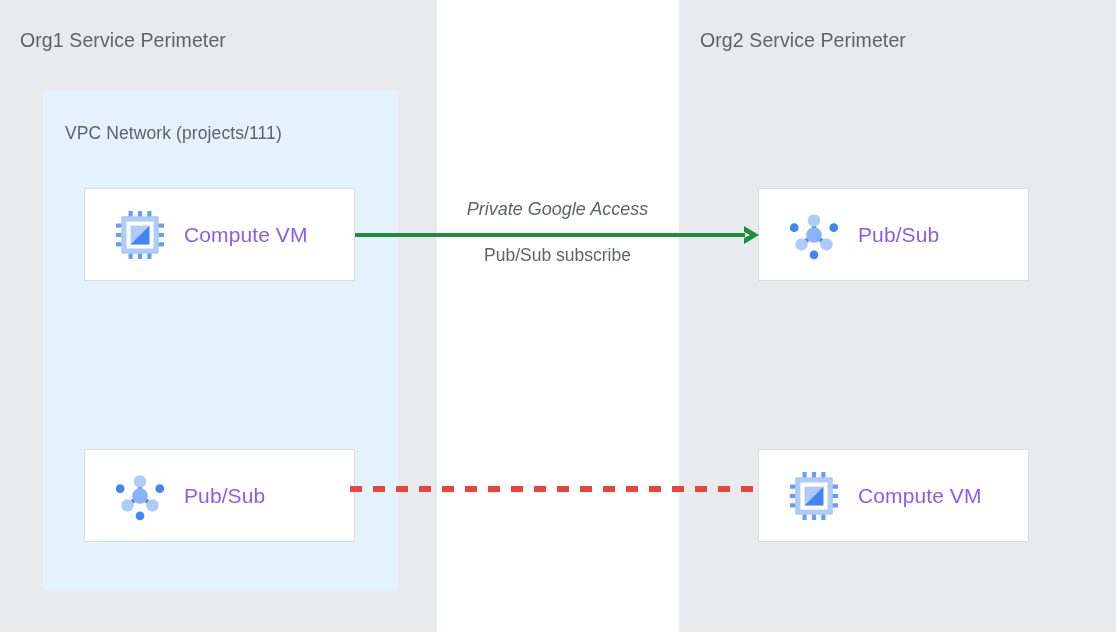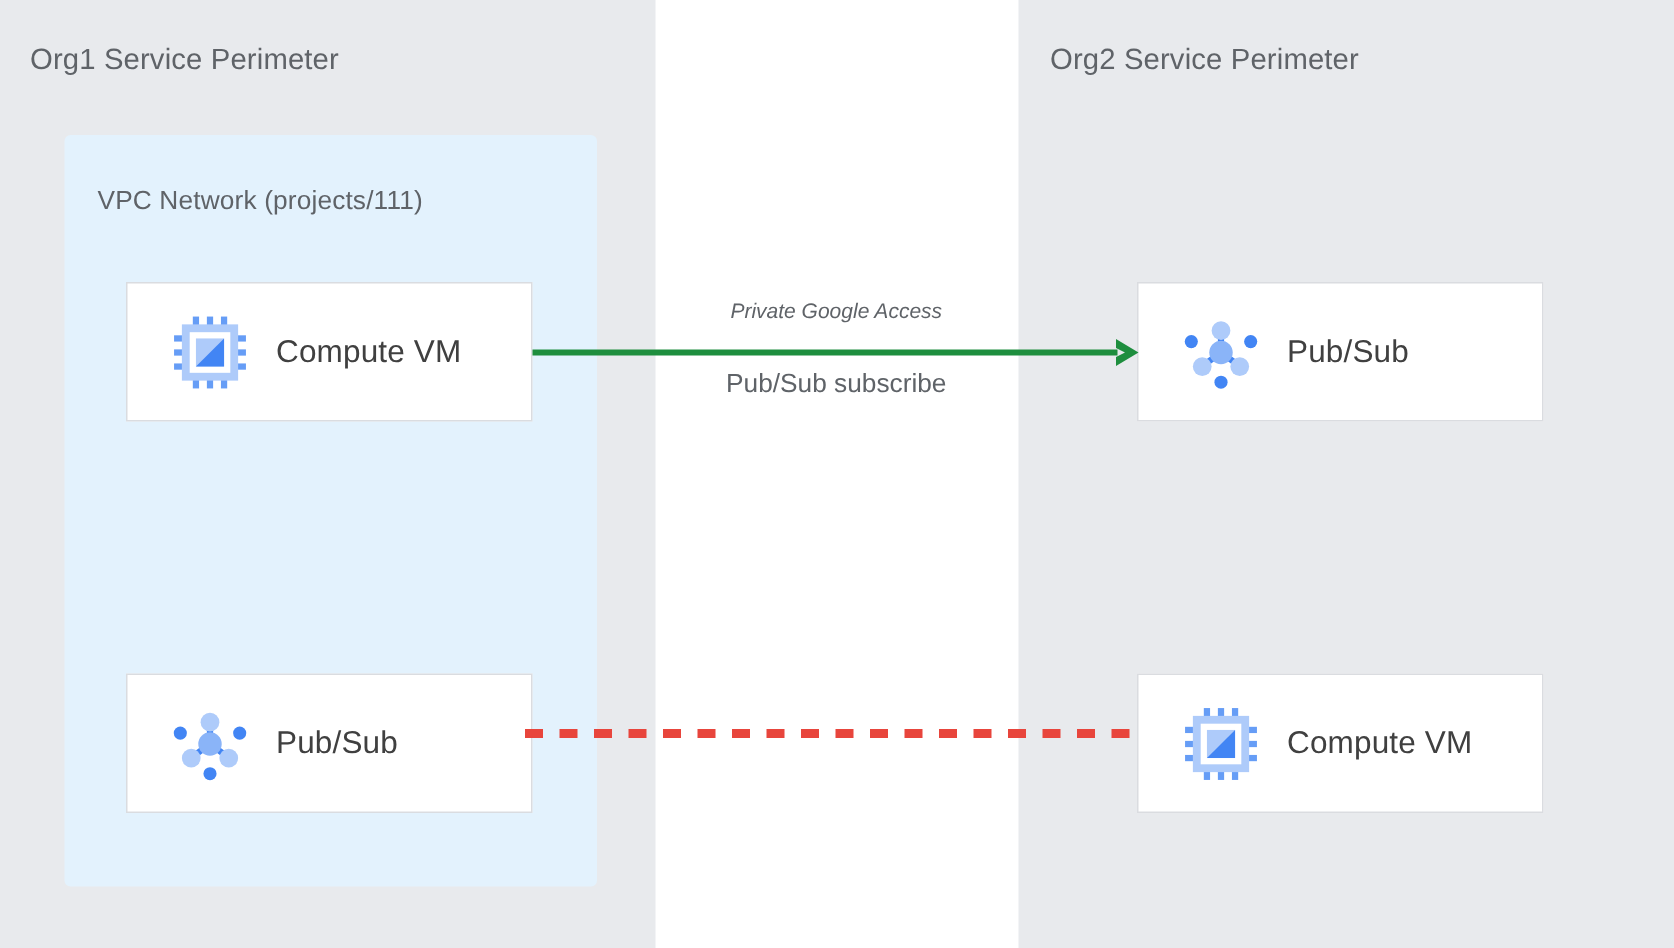--- a/index.html
+++ b/index.html
@@ -78,21 +78,21 @@
   .card-icon {
     width: 50px;
     height: 50px;
     margin-left: 30px;
     flex: 0 0 auto;
     display: block;
   }
   .card-label {
     margin-left: 19px;
     font-size: 21px;
-    color: #404040;
+    color: #8b5cf6;
     letter-spacing: 0.1px;
     white-space: nowrap;
   }
 
   
   .connector-allow {
     position: absolute;
     left: 355px;
     top: 222px;
     width: 405px;
@@ -110,21 +110,21 @@
 
   .connector-label {
     position: absolute;
     text-align: center;
     white-space: nowrap;
   }
   #label-private-google-access {
     left: 380px;
     top: 199px;
     width: 355px;
-    font-size: 14px;
+    font-size: 18px;
     font-style: italic;
     color: #5f6368;
   }
   #label-pubsub-subscribe {
     left: 380px;
     top: 245px;
     width: 355px;
     font-size: 17.5px;
     color: #5f6368;
     text-align: center;

